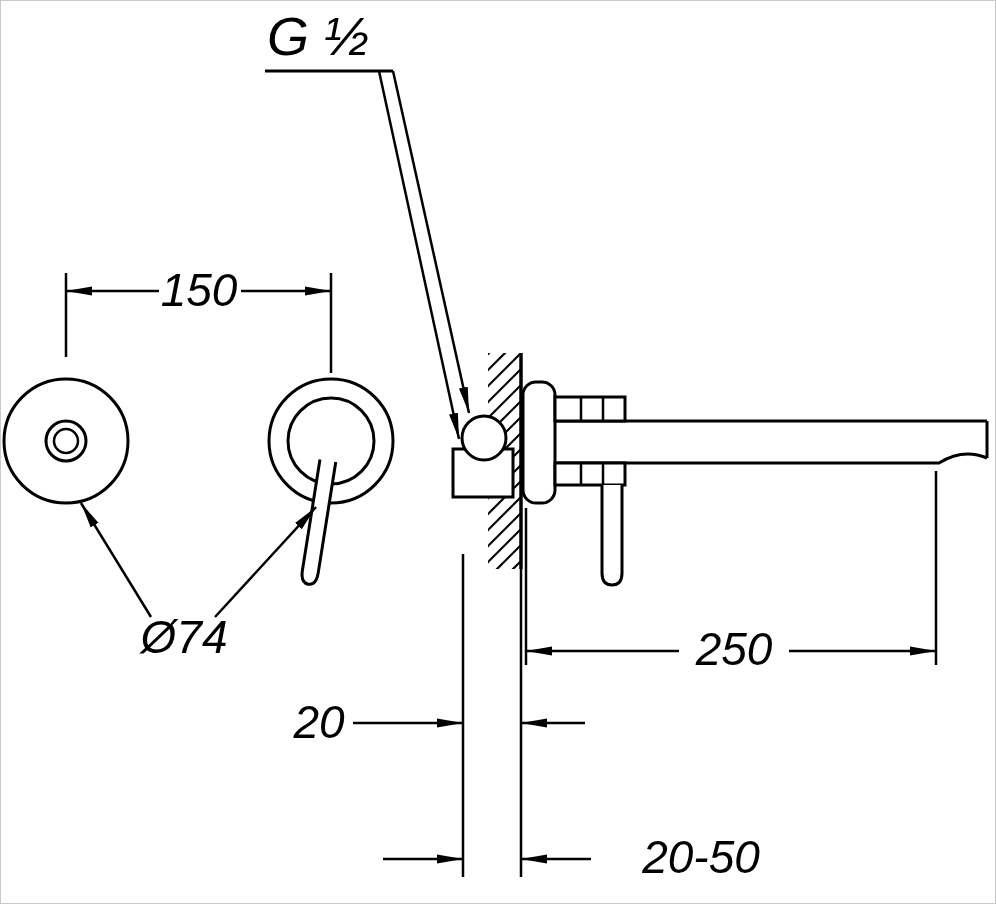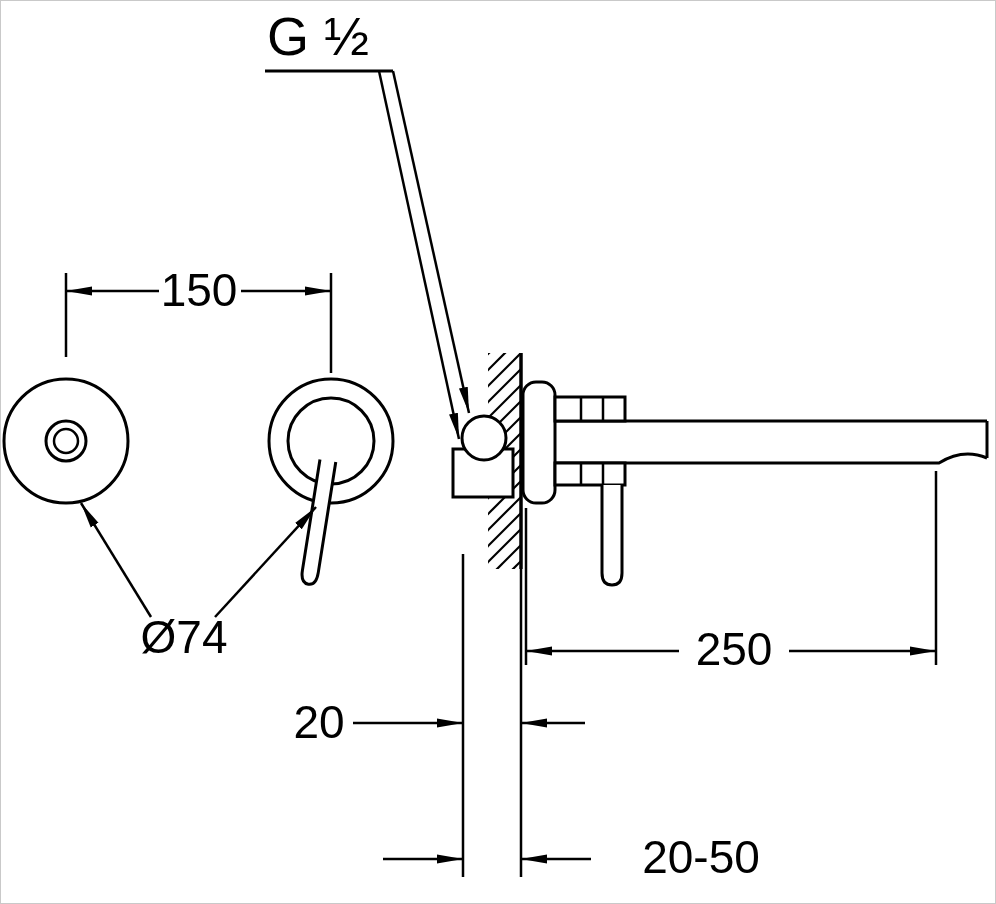--- a/index.html
+++ b/index.html
@@ -1,19 +1,19 @@
 <!DOCTYPE html>
 <html><head>
 <meta charset="utf-8">
 <style>
   html,body{margin:0;padding:0;background:#ffffff;}
   .stage{
     width:996px;height:904px;box-sizing:border-box;
     background:#ffffff;border:1px solid #c9c9c9;
-    position:relative;overflow:hidden;
+    position:relative;overflow:hidden;font-style:italic;
   }
   svg{display:block;}
   .ln{stroke:#000000;fill:none;stroke-linecap:butt;}
   .w35{stroke-width:3.5;}
   .w3{stroke-width:3;}
   .w25{stroke-width:2.5;}
   .w22{stroke-width:2.2;}
   .fw{fill:#ffffff;}
   .ah{fill:#000000;stroke:none;}
   text{

